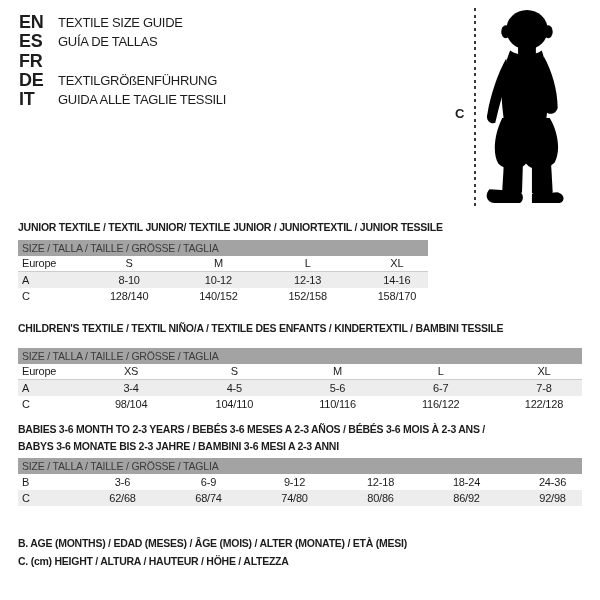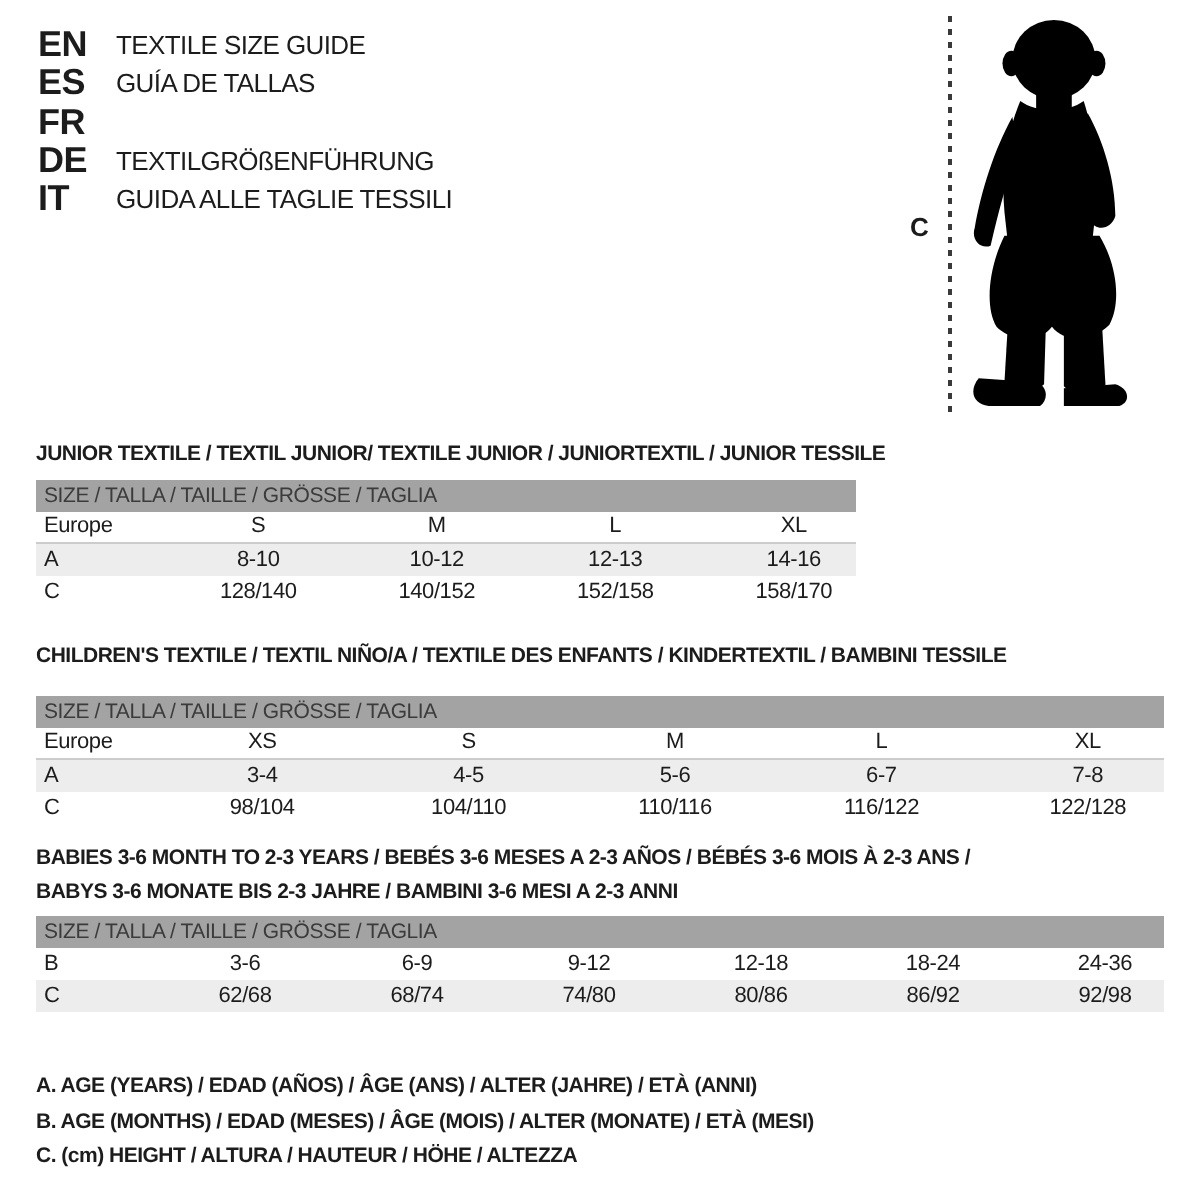--- a/index.html
+++ b/index.html
@@ -168,18 +168,17 @@
       <span class="cell">62/68</span>
       <span class="cell">68/74</span>
       <span class="cell">74/80</span>
       <span class="cell">80/86</span>
       <span class="cell">86/92</span>
       <span class="cell">92/98</span>
     </div>
   </div>
 
   <div class="footnotes">
-    <div class="footnote">A. AGE (YEARS) / EDAD (AÑOS) / ÂGE (ANS) / ALTER (JAHRE) / ETÀ (ANNI)</div>
     <div class="footnote">B. AGE (MONTHS) / EDAD (MESES) / ÂGE (MOIS) / ALTER (MONATE) / ETÀ (MESI)</div>
     <div class="footnote">C. (cm) HEIGHT / ALTURA / HAUTEUR / HÖHE / ALTEZZA</div>
   </div>
 
 </div>
 
 </body></html>

